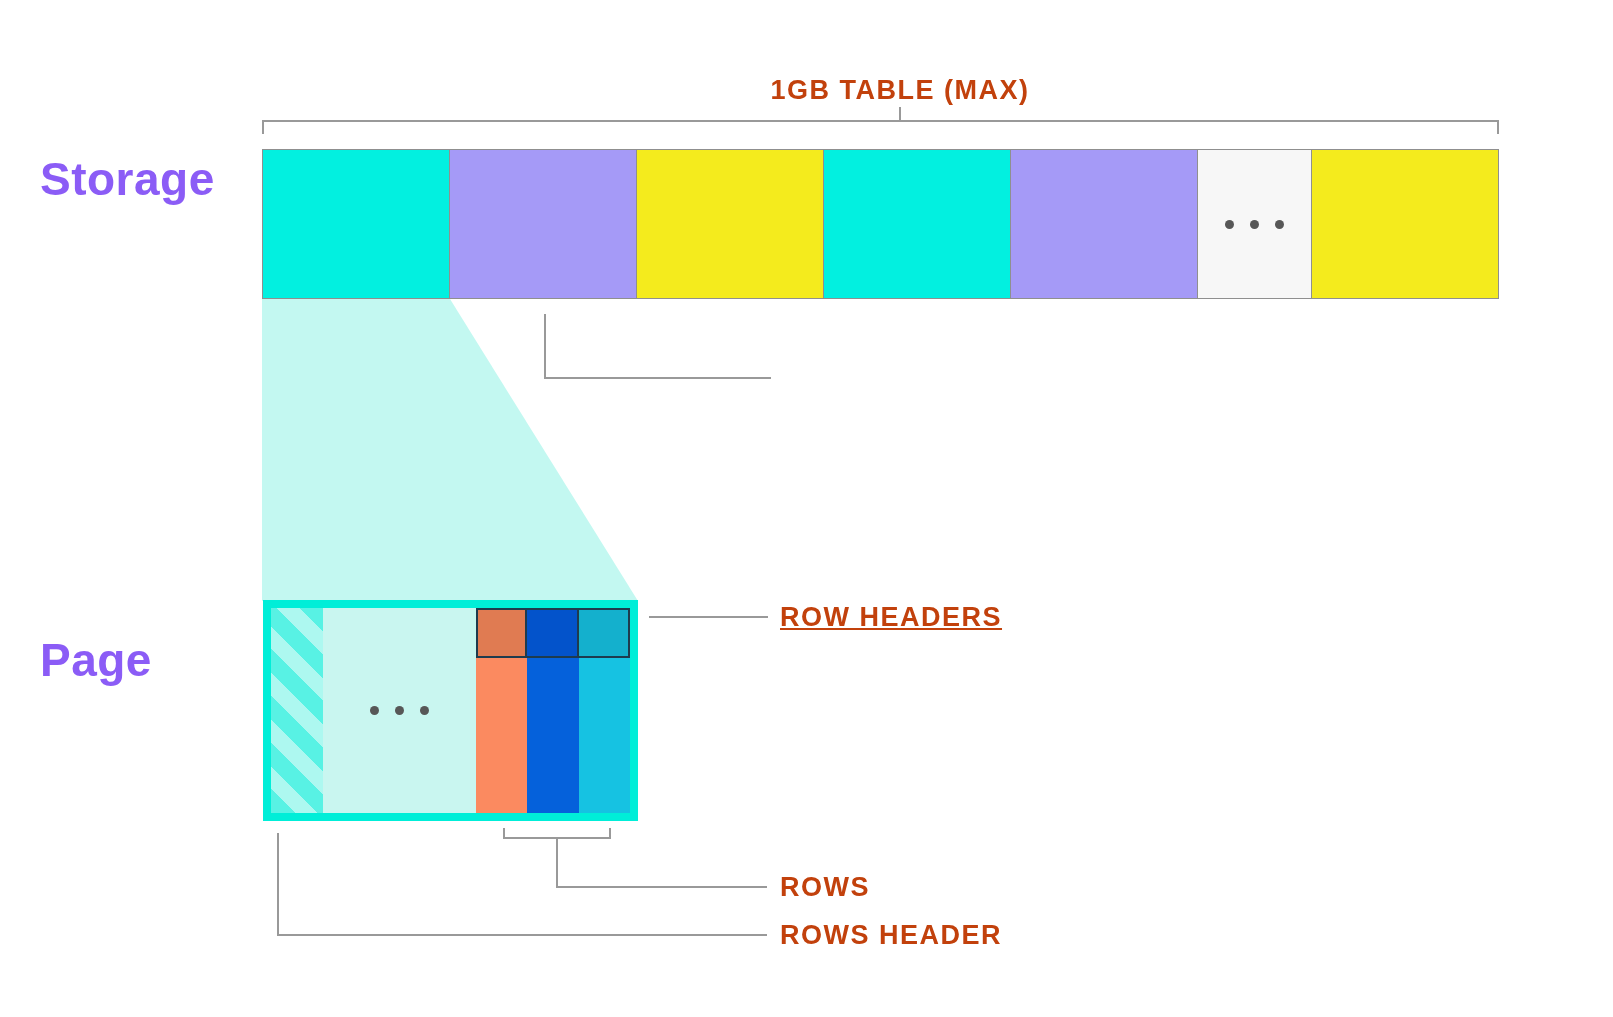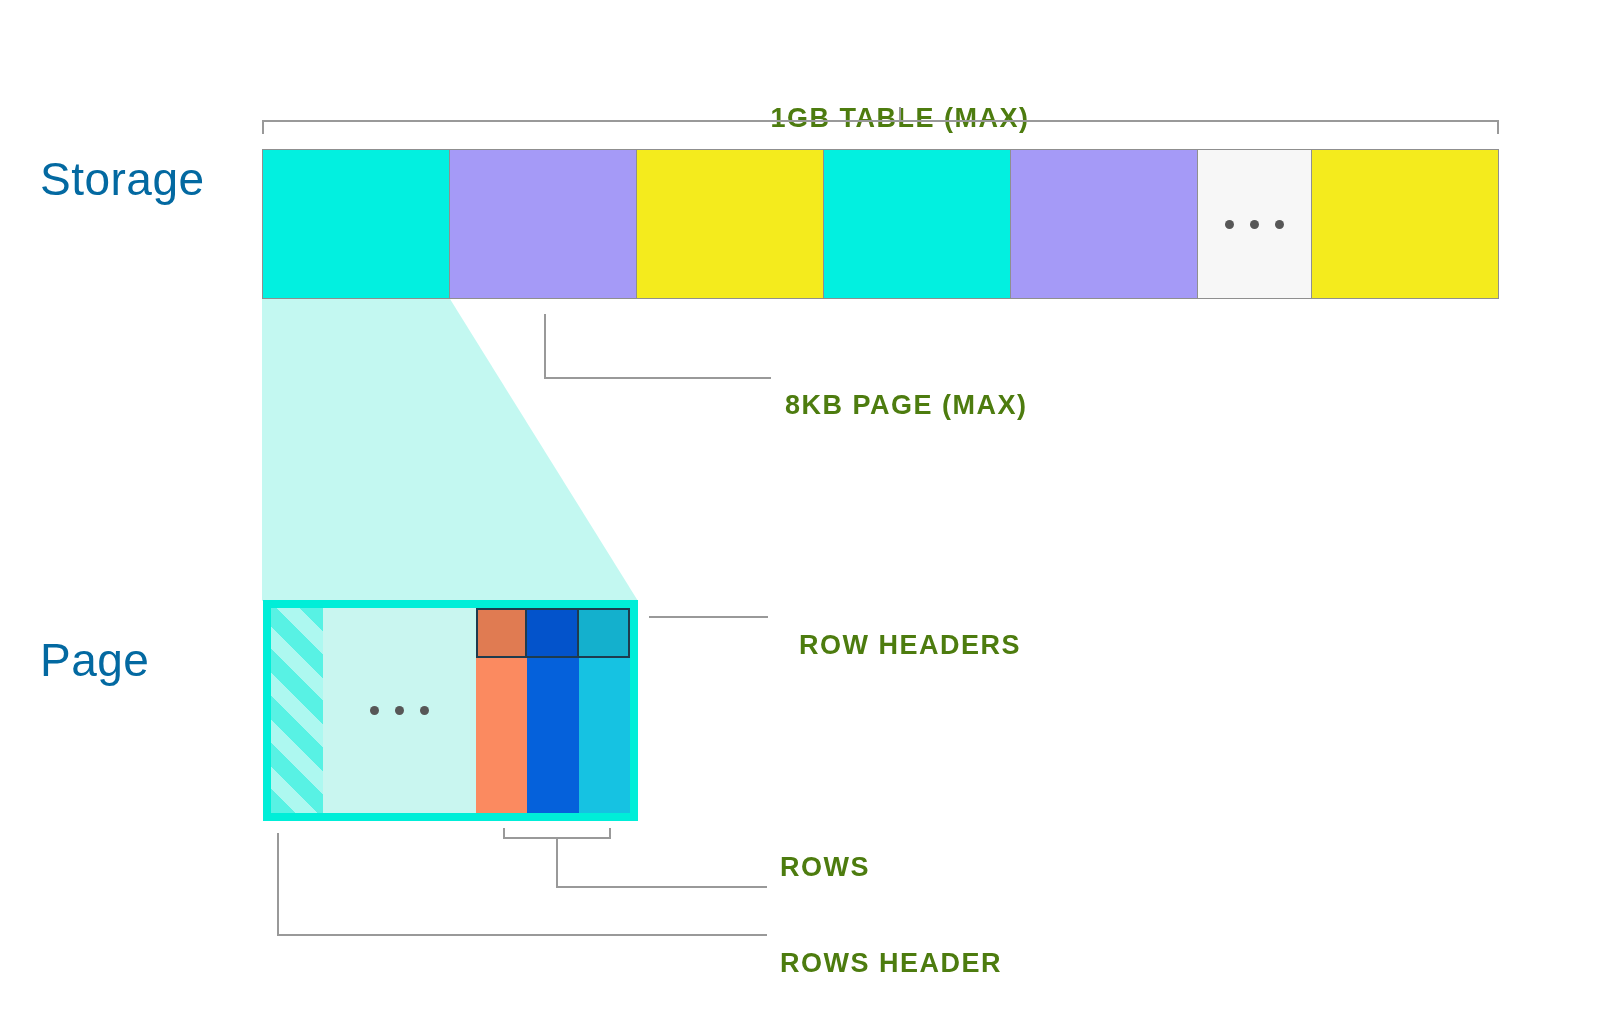--- a/index.html
+++ b/index.html
@@ -12,43 +12,42 @@
     font-family: "Liberation Sans", sans-serif;
     overflow: hidden;
   }
 
   
   .section-label {
     position: absolute;
     left: 40px;
     font-size: 46px;
     line-height: 48px;
-    font-weight: 400;
-    color: #0369a1;
+    font-weight: 700;
+    color: #8b5cf6;
     letter-spacing: 0.5px;
     white-space: nowrap;
   }
   .section-label--storage { top: 155px; }
   .section-label--page    { top: 636px; }
 
   
   .anno {
     position: absolute;
     font-size: 27px;
     line-height: 28px;
     font-weight: 700;
-    color: #4d7c0f;
+    color: #c2410c;
     letter-spacing: 1.5px;
     white-space: nowrap;
-    margin-top: 28px;
   }
   .anno--table-max   { left: 750px; top: 76px; width: 300px; text-align: center; }
   .anno--page-max    { left: 785px; top: 363px; }
-  .anno--row-headers { left: 799px; top: 603px; }
-  .anno--rows        { left: 780px; top: 825px; }
+  .anno--row-headers { left: 780px; top: 603px; text-decoration: underline; }
+  .anno--rows        { left: 780px; top: 873px; }
   .anno--page-header { left: 780px; top: 921px; }
 
   
   .line { position: absolute; background: #999999; }
   .bracket-h       { left: 262px;  top: 120px; width: 1237px; height: 2px; }
   .bracket-tick-l  { left: 262px;  top: 120px; width: 2px;  height: 14px; }
   .bracket-tick-r  { left: 1497px; top: 120px; width: 2px;  height: 14px; }
   .bracket-tick-c  { left: 899px;  top: 107px; width: 2px;  height: 15px; }
 
   .pagemax-v { left: 544px; top: 314px; width: 2px;   height: 65px; }
@@ -149,21 +148,20 @@
         <div class="dot"></div>
         <div class="dot"></div>
         <div class="dot"></div>
       </div>
     </div>
     <div class="seg" style="background:#F4EB1D"></div>
   </div>
 
   <div class="line pagemax-v"></div>
   <div class="line pagemax-h"></div>
-  <div class="anno anno--page-max">8KB PAGE (MAX)</div>
 
   <div class="funnel"></div>
 
   <div class="page-box">
     <div class="page-box-inner">
       <div class="page-header-stripe"></div>
       <div class="dots dots--page">
         <div class="dot"></div>
         <div class="dot"></div>
         <div class="dot"></div>

